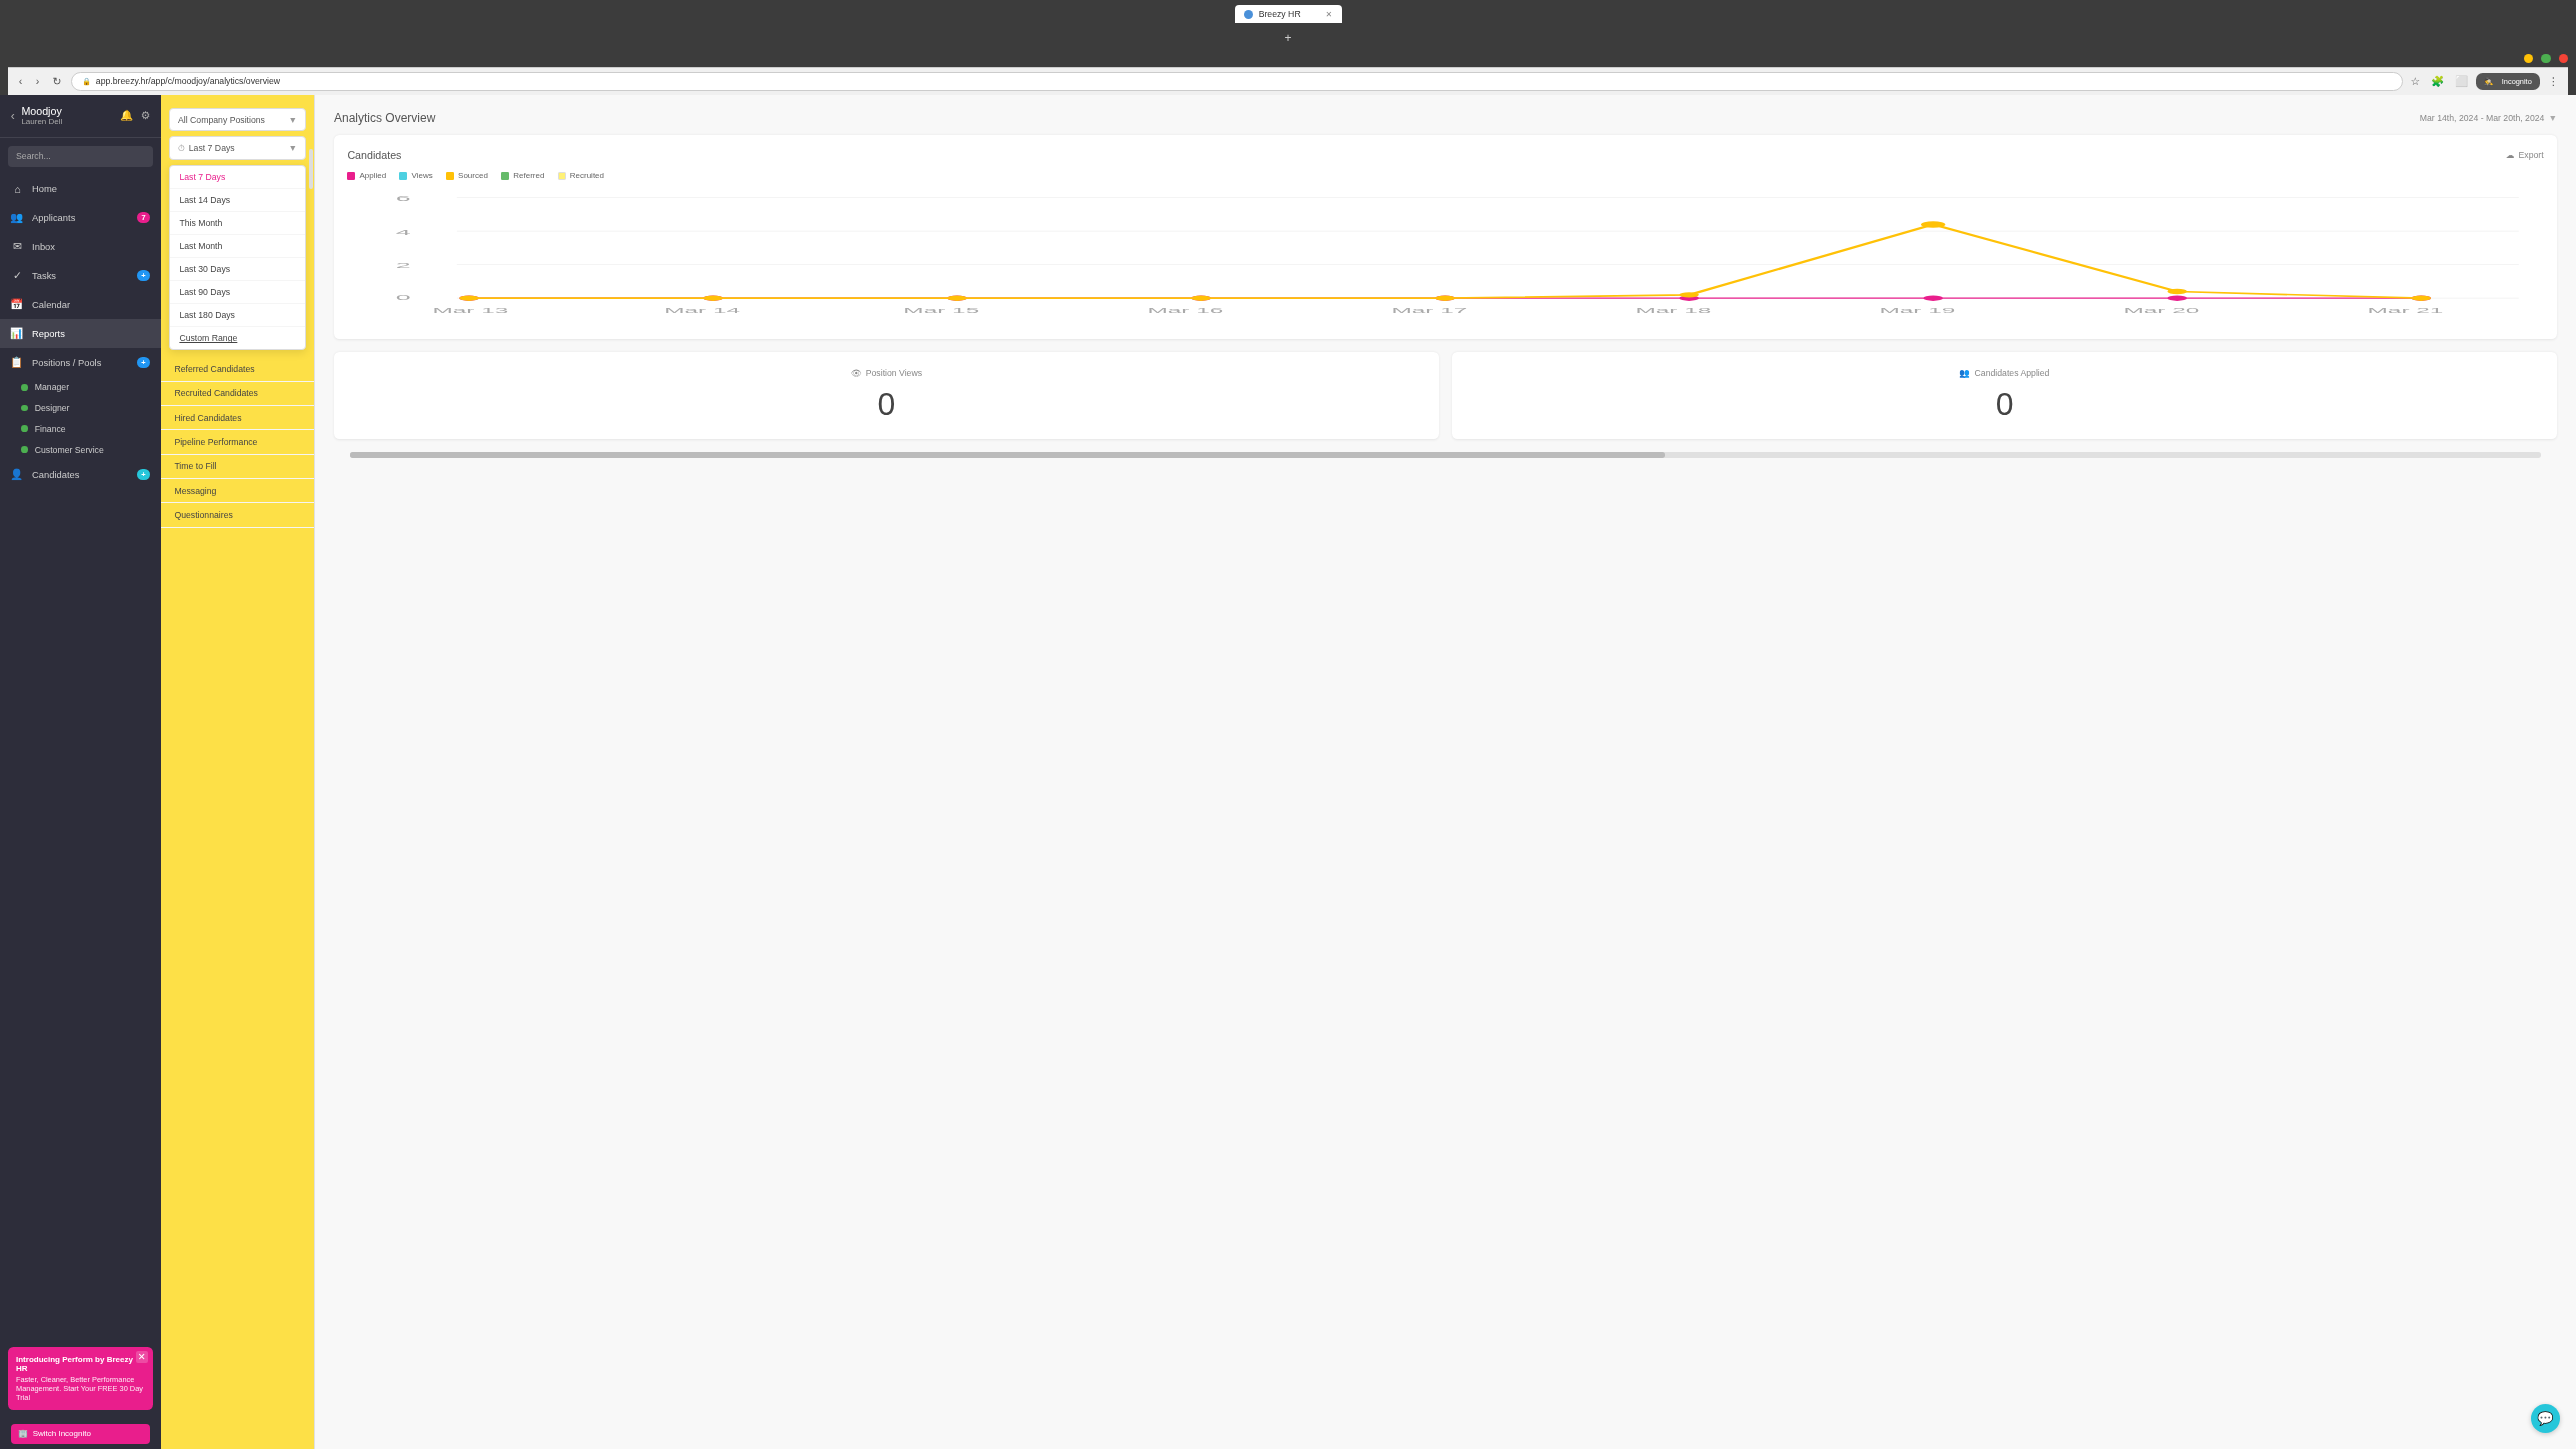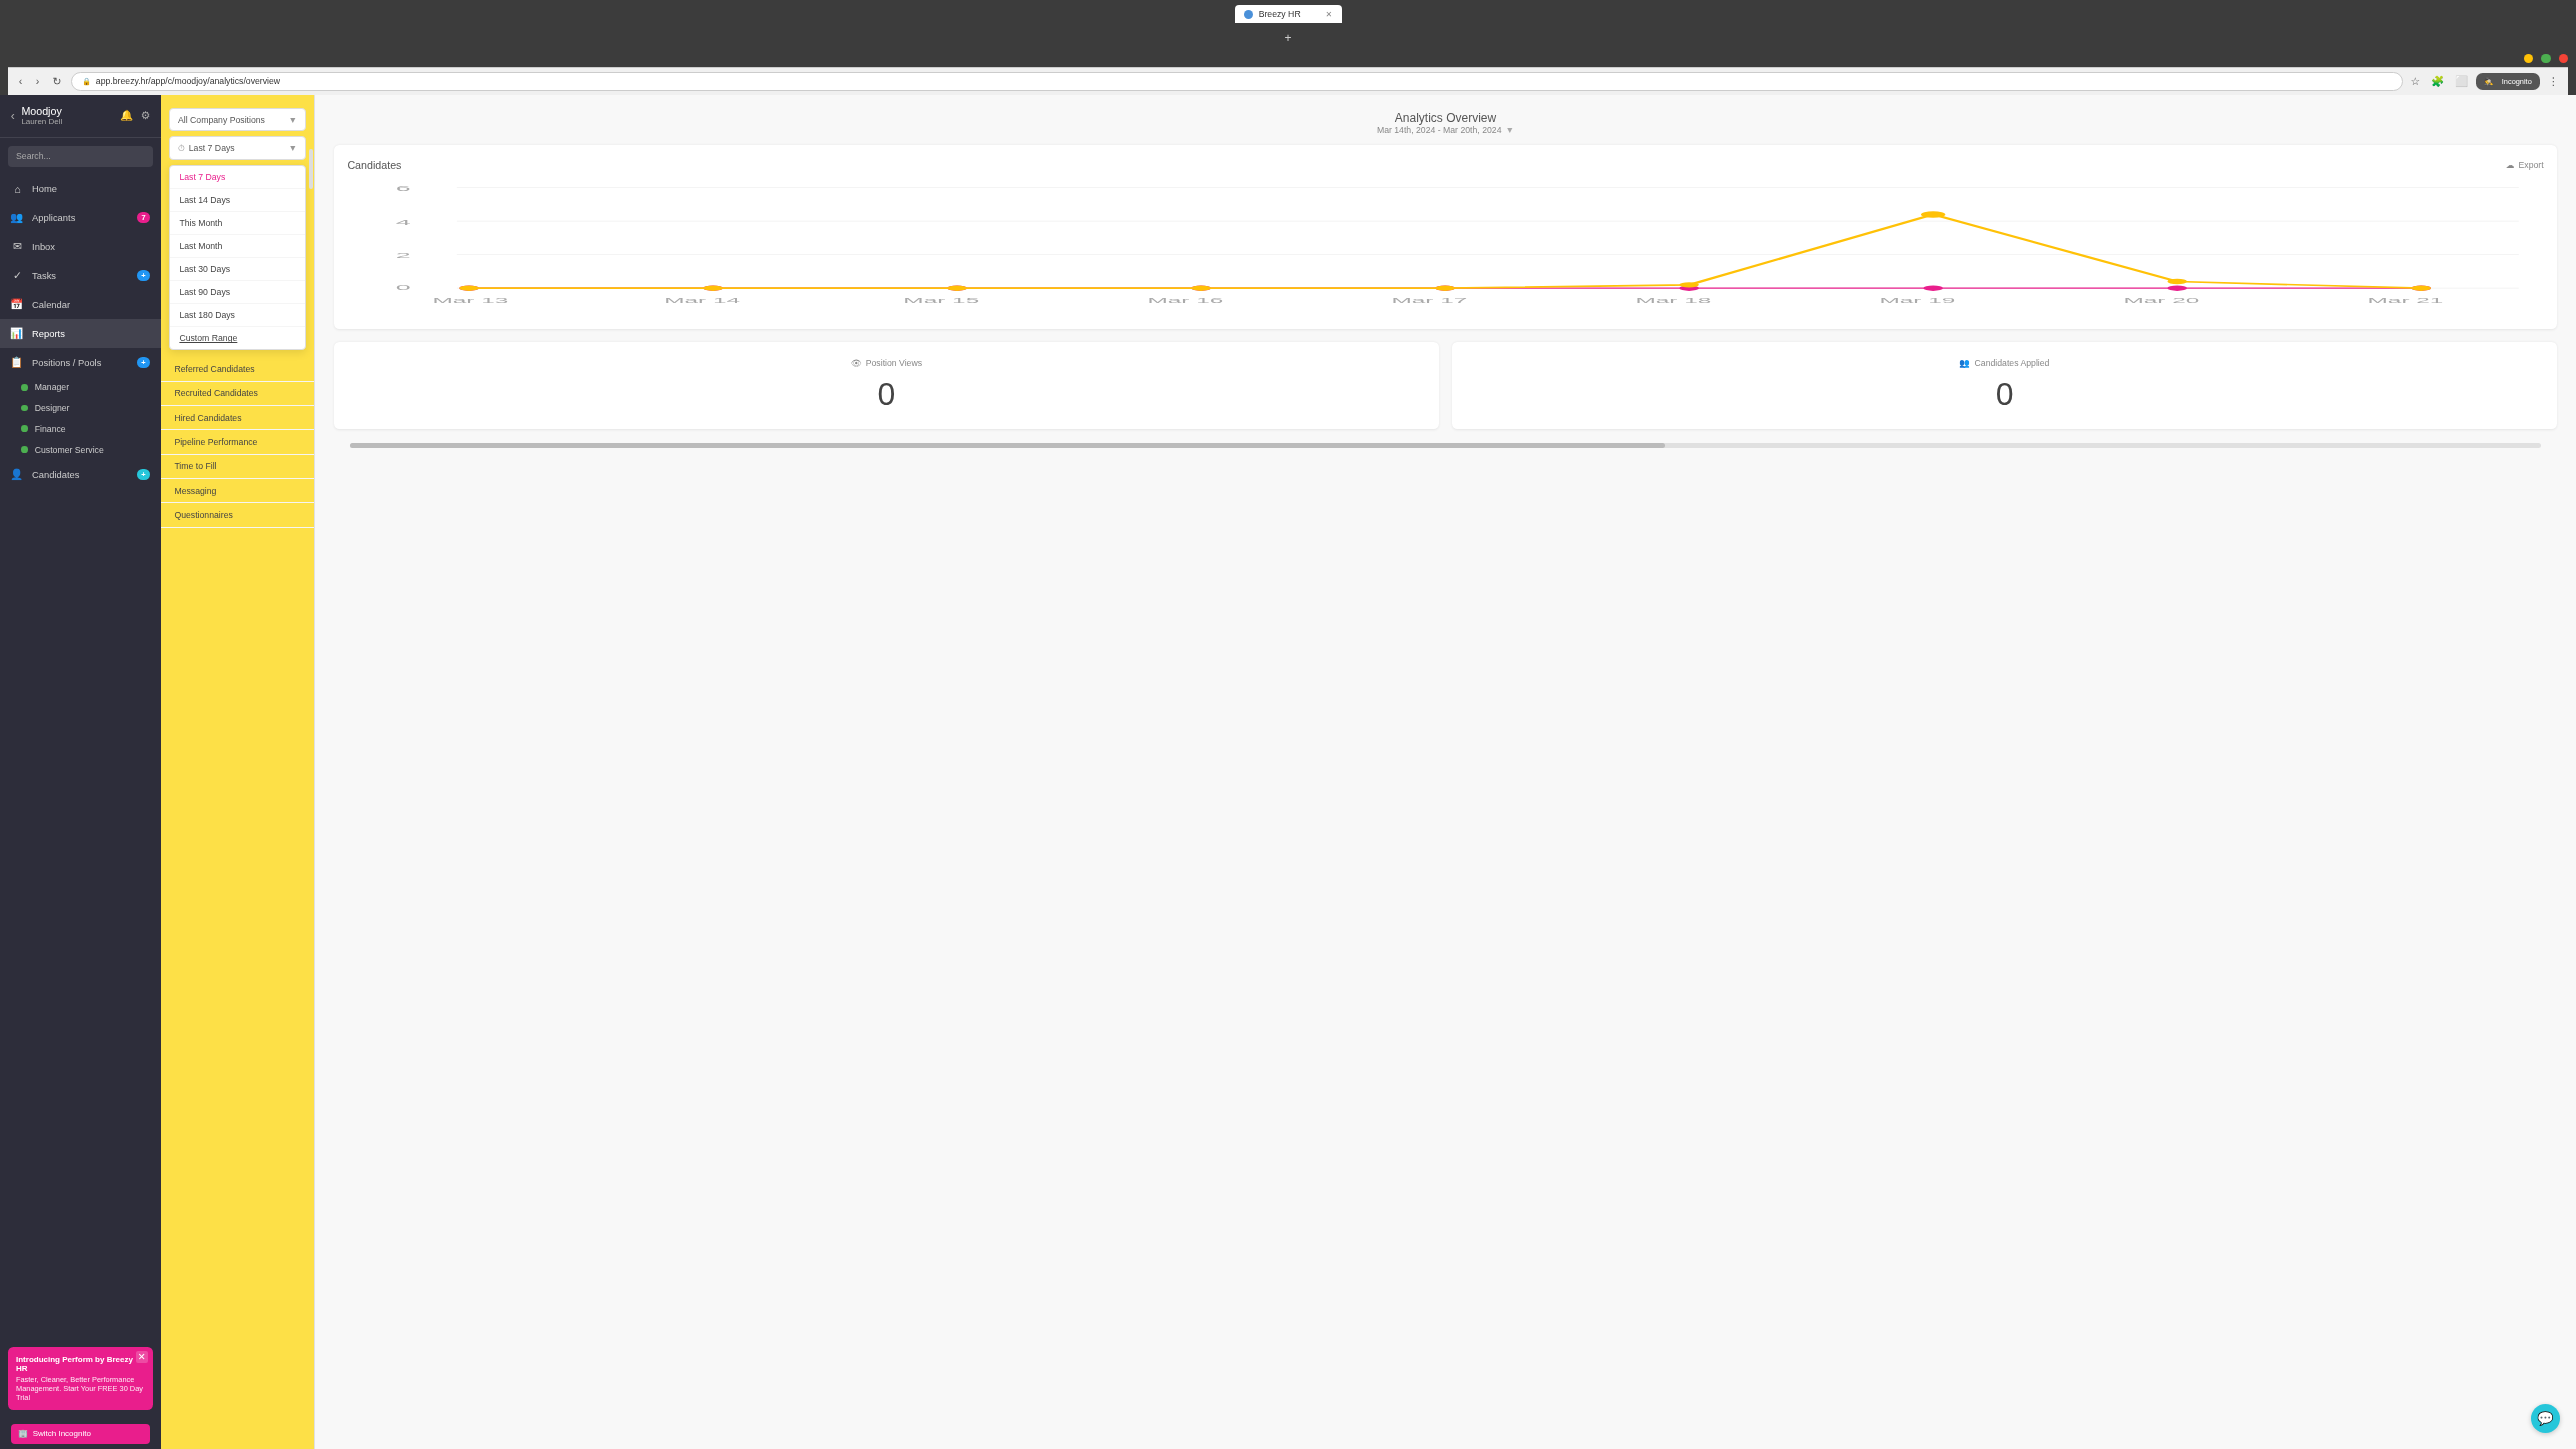--- a/index.html
+++ b/index.html
@@ -81,21 +81,21 @@
     .dropdown-menu-item:last-child { border-bottom: none; text-decoration: underline; }
     .dropdown-menu-item.highlighted { color: #e91e8c; font-weight: 500; }
 
     .report-section { padding: 5.4px 0; }
     .report-item { padding: 6.7px 13.4px; font-size: 8.7px; color: #444; cursor: pointer; border-bottom: 0.7px solid #f5f5f5; }
 
     
     .right-content { flex: 1; background: #f8f8f8; overflow-y: auto; padding: 16px 19px; }
     .page-title { font-size: 14.8px; color: #444; font-weight: 500; margin-bottom: 13.4px; }
 
-    .analytics-header { display: flex; align-items: center; justify-content: space-between; margin-bottom: 10.7px; flex-direction: column; }
+    .analytics-header { display: flex; align-items: center; justify-content: space-between; margin-bottom: 10.7px; }
     .analytics-title { font-size: 12px; color: #555; font-weight: 500; }
     .date-range { font-size: 8.7px; color: #888; display: flex; align-items: center; gap: 4px; }
     .date-range .arrow { cursor: pointer; color: #aaa; }
 
     .chart-section { background: #fff; border-radius: 5.4px; box-shadow: 0 0.7px 2.7px rgba(0,0,0,0.08); padding: 13.4px; margin-bottom: 13.4px; }
     .chart-header { display: flex; align-items: center; justify-content: space-between; margin-bottom: 10.7px; }
     .chart-title { font-size: 10.7px; color: #555; font-weight: 500; }
     .export-btn { display: flex; align-items: center; gap: 4px; font-size: 8.7px; color: #888; cursor: pointer; }
 
     .legend { display: flex; gap: 13.4px; margin-bottom: 10.7px; }
@@ -328,20 +328,42 @@
 
       <div class="chart-section">
         <div class="chart-header">
           <span class="chart-title">Candidates</span>
           <div class="export-btn">
             <span>☁</span>
             <span>Export</span>
           </div>
         </div>
 
+        <div class="legend">
+          <div class="legend-item">
+            <span class="legend-dot" style="background:#e91e8c;"></span>
+            <span>Applied</span>
+          </div>
+          <div class="legend-item">
+            <span class="legend-dot" style="background:#4dd0e1;"></span>
+            <span>Views</span>
+          </div>
+          <div class="legend-item">
+            <span class="legend-dot" style="background:#ffc107;"></span>
+            <span>Sourced</span>
+          </div>
+          <div class="legend-item">
+            <span class="legend-dot" style="background:#66bb6a;"></span>
+            <span>Referred</span>
+          </div>
+          <div class="legend-item">
+            <span class="legend-dot" style="background:#fff176; border: 0.7px solid #ddd;"></span>
+            <span>Recruited</span>
+          </div>
+        </div>
 
         <div class="chart-wrapper">
           <svg class="chart-svg" viewBox="0 0 900 200" preserveAspectRatio="none">
 
             <text x="20" y="15" font-size="11" fill="#aaa">6</text>
             <text x="20" y="65" font-size="11" fill="#aaa">4</text>
             <text x="20" y="115" font-size="11" fill="#aaa">2</text>
             <text x="20" y="163" font-size="11" fill="#aaa">0</text>
 
             <line x1="45" y1="10" x2="890" y2="10" stroke="#f0f0f0" stroke-width="1"></line>

